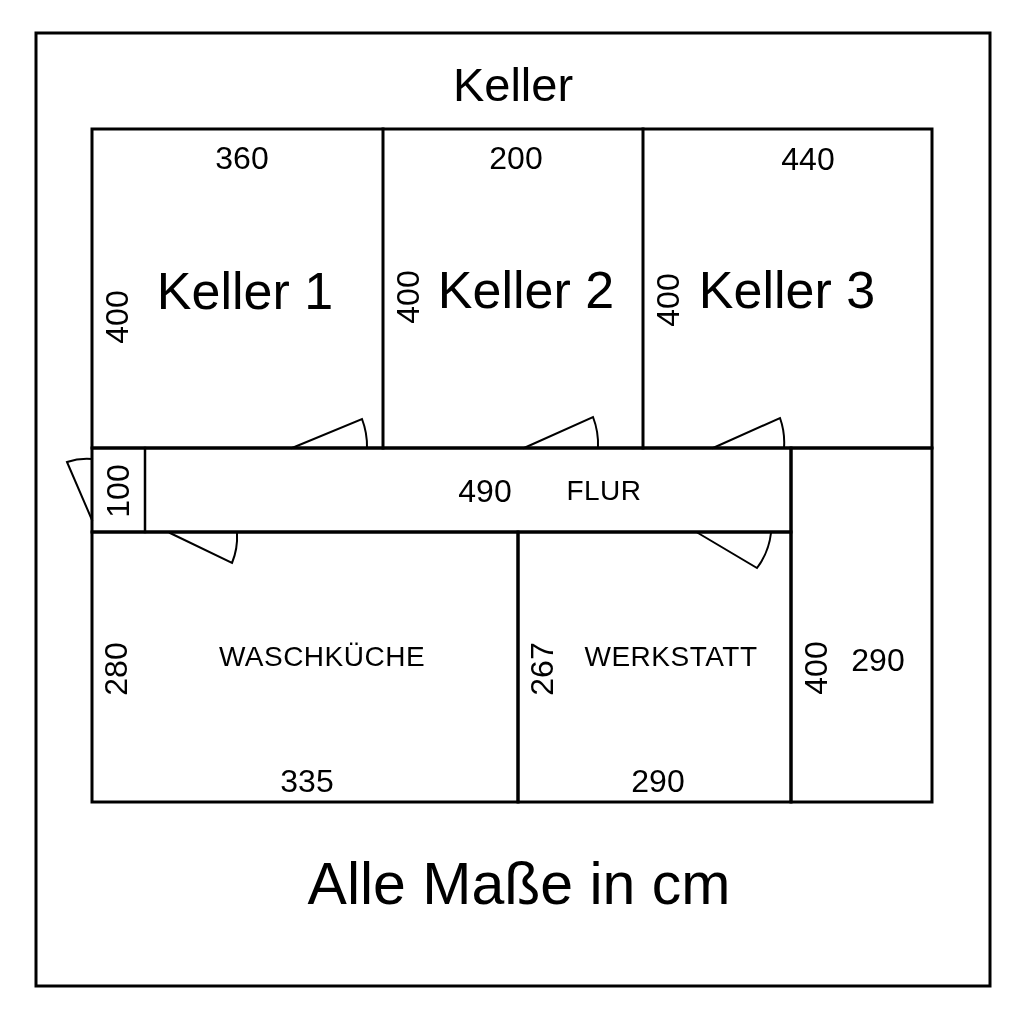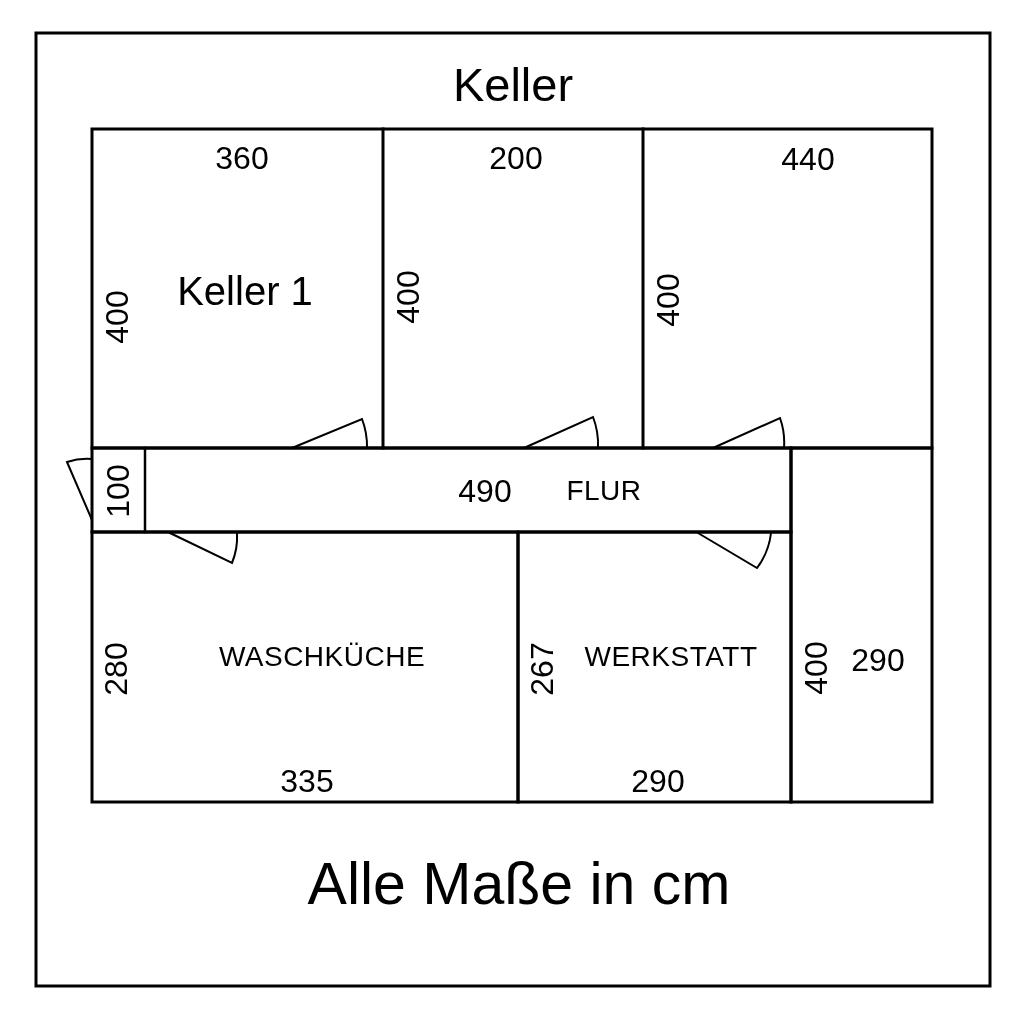--- a/index.html
+++ b/index.html
@@ -27,21 +27,21 @@
     position: absolute;
     transform: translate(-50%, -50%);
     white-space: nowrap;
     color: #000;
     line-height: 1;
   }
   .lbl.rot {
     transform: translate(-50%, -50%) rotate(-90deg);
   }
   .t-title  { font-size: 47px; }
-  .t-room   { font-size: 40px; }
+  .t-room   { font-size: 52px; }
   .t-caps   { font-size: 28px; letter-spacing: 0.5px; }
   .t-dim    { font-size: 32px; }
   .t-footer { font-size: 59px; }
 </style>
 </head>
 <body>
 
 <div class="canvas">
 
   <svg class="plan-svg" viewBox="0 0 1024 1024" xmlns="http://www.w3.org/2000/svg" fill="none" stroke="#000" stroke-linecap="square">
@@ -68,23 +68,25 @@
   </svg>
 
   <div class="lbl t-title" style="left:513px; top:84px;">Keller</div>
   <div class="lbl t-footer" style="left:519px; top:884px;">Alle Maße in cm</div>
 
   <div class="lbl t-dim" style="left:242px; top:158px;">360</div>
   <div class="lbl t-room" style="left:245px; top:291px;">Keller 1</div>
   <div class="lbl t-dim rot" style="left:117px; top:317px;">400</div>
 
   <div class="lbl t-dim" style="left:516px; top:158px;">200</div>
+  <div class="lbl t-room" style="left:526px; top:290px;">Keller 2</div>
   <div class="lbl t-dim rot" style="left:408px; top:297px;">400</div>
 
   <div class="lbl t-dim" style="left:808px; top:159px;">440</div>
+  <div class="lbl t-room" style="left:787px; top:290px;">Keller 3</div>
   <div class="lbl t-dim rot" style="left:668px; top:300px;">400</div>
 
   <div class="lbl t-dim rot" style="left:118px; top:491px;">100</div>
   <div class="lbl t-dim" style="left:485px; top:491px;">490</div>
   <div class="lbl t-caps" style="left:604px; top:491px;">FLUR</div>
 
   <div class="lbl t-dim rot" style="left:116px; top:669px;">280</div>
   <div class="lbl t-caps" style="left:322px; top:657px;">WASCHKÜCHE</div>
   <div class="lbl t-dim" style="left:307px; top:781px;text-align:right;">335</div>
 

